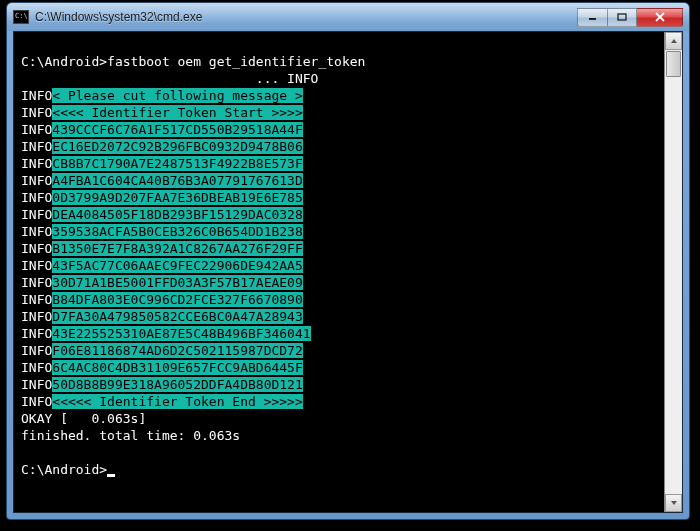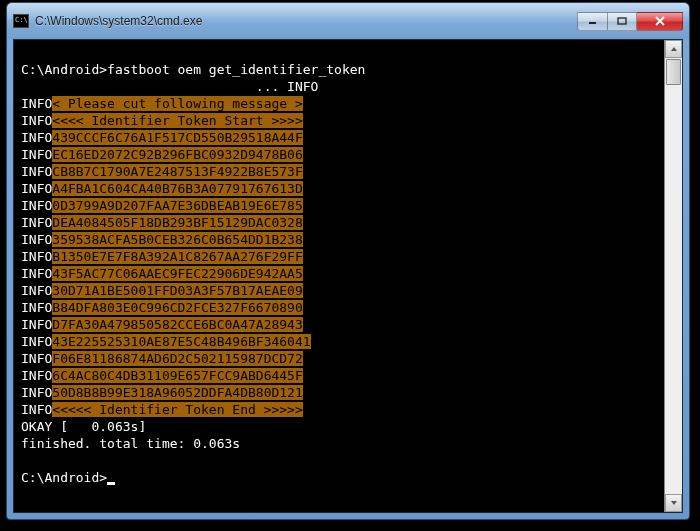--- a/index.html
+++ b/index.html
@@ -18,21 +18,21 @@
       width: 684px;
       height: 518px;
       background: linear-gradient(180deg, #a8c8e8 0%, #7aa8d8 4%, #6898cc 100%);
       border: 1px solid #2a4a6a;
       border-radius: 6px 6px 4px 4px;
       box-shadow: 0 0 8px rgba(0,0,0,0.6);
       display: flex;
       flex-direction: column;
     }
     .titlebar {
-      height: 36px;
+      height: 28px;
       display: flex;
       align-items: center;
       padding: 0 6px;
       background: linear-gradient(180deg, rgba(255,255,255,0.35) 0%, rgba(255,255,255,0.05) 50%, rgba(0,0,0,0.05) 100%);
       border-radius: 5px 5px 0 0;
     }
     .app-icon {
       width: 16px;
       height: 14px;
       background: #000;
@@ -98,21 +98,21 @@
       padding: 4px 7px;
       font-family: "Lucida Console", "Consolas", monospace;
       font-size: 13px;
       line-height: 17px;
       color: #fff;
       white-space: pre;
       overflow: hidden;
     }
     .line { display: block; }
     .inv {
-      background: #a16207;
+      background: #14b8a6;
       color: #000;
     }
     .scrollbar {
       position: absolute;
       right: 0;
       top: 0;
       bottom: 0;
       width: 18px;
       background: #e8e8e8;
       border-left: 1px solid #888;

